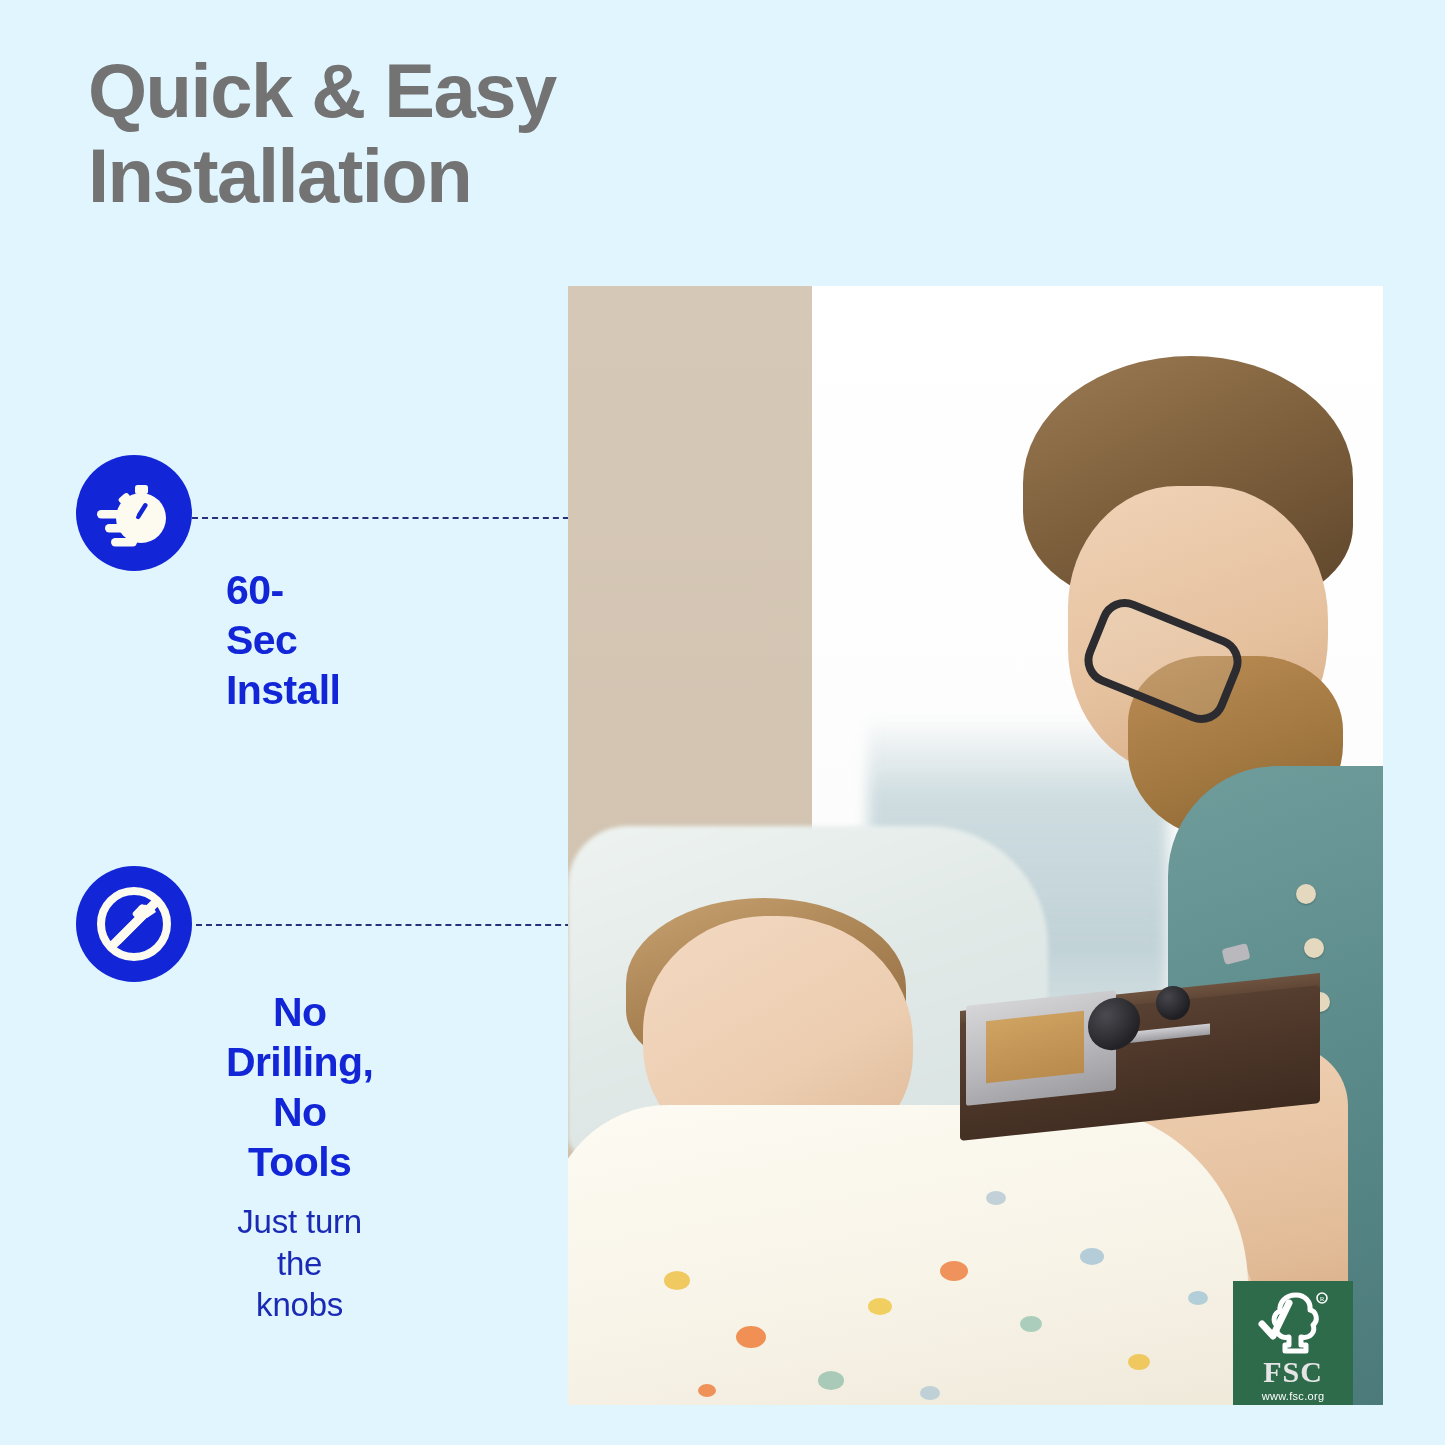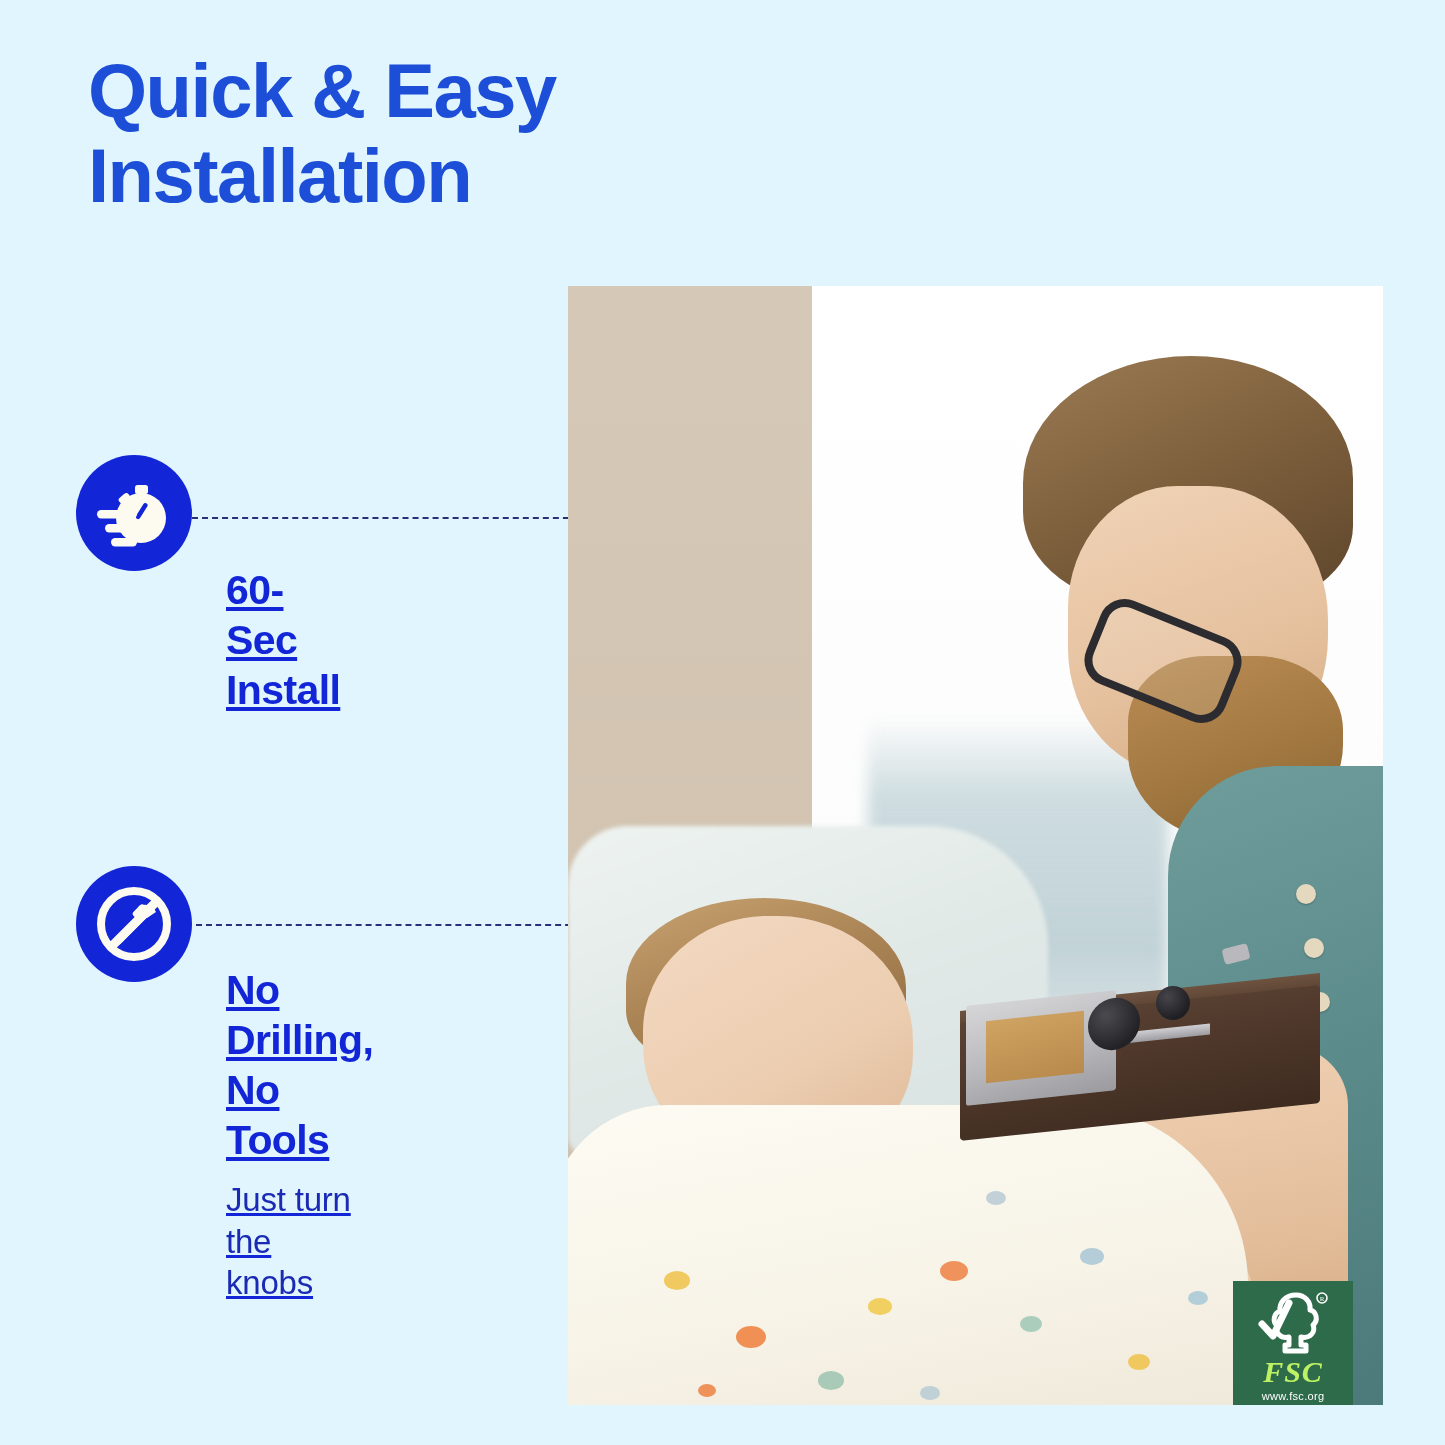--- a/index.html
+++ b/index.html
@@ -7,43 +7,43 @@
   body {
     background:#e0f5fd;
     font-family:"Liberation Sans", sans-serif;
     position:relative;
     overflow:hidden;
   }
 
   
   #title {
     position:absolute; left:88px; top:48px; width:620px;
-    color:#1d4ed8;
+    color:#737373;
     font-size:76px;
     font-weight:bold;
     line-height:1.12;
     letter-spacing:-1.5px;
   }
 
   
   .feature { position:absolute; left:76px; }
   #feature-0 { top:455px; }
   #feature-1 { top:866px; }
 
   .badge {
     width:116px; height:116px; border-radius:50%;
     background:#1226d8;
     position:relative;
     display:flex; align-items:center; justify-content:center;
   }
   .badge svg { display:block; }
 
-  .ftext { position:absolute; left:150px; color:#1226d8;text-decoration:underline; }
+  .ftext { position:absolute; left:150px; color:#1226d8; }
   #feature-0 .ftext { top:110px; }
-  #feature-1 .ftext { top:99px; }
+  #feature-1 .ftext { top:121px;text-align:center; }
 
   .ftitle {
     font-size:41px; font-weight:bold; line-height:1.22;
     letter-spacing:-0.6px; white-space:pre-line;
   }
   .fsub {
     font-size:33px; font-weight:normal; line-height:1.26;
     letter-spacing:-0.2px; margin-top:14px; white-space:pre-line;
     color:#1a2ab5;
   }
@@ -238,23 +238,23 @@
   #fsc {
     position:absolute; left:1233px; top:1281px;
     width:120px; height:124px;
     background:#2d6b4a;
     display:flex; flex-direction:column;
     align-items:center; justify-content:flex-start;
     padding-top:8px;
   }
   #fsc-mark { display:block; }
   #fsc-name {
-    color:#bef264; font-family:"Liberation Serif", serif;
+    color:#e5e5e5; font-family:"Liberation Serif", serif;
     font-size:30px; font-weight:bold; line-height:1;
-    letter-spacing:1px; margin-top:2px;font-style:italic;
+    letter-spacing:1px; margin-top:2px;
   }
   #fsc-url {
     color:#ffffff; font-size:11px; line-height:1;
     letter-spacing:.3px; margin-top:4px;
   }
 </style>
 </head>
 <body>
 
 <div id="title">Quick &amp; Easy

